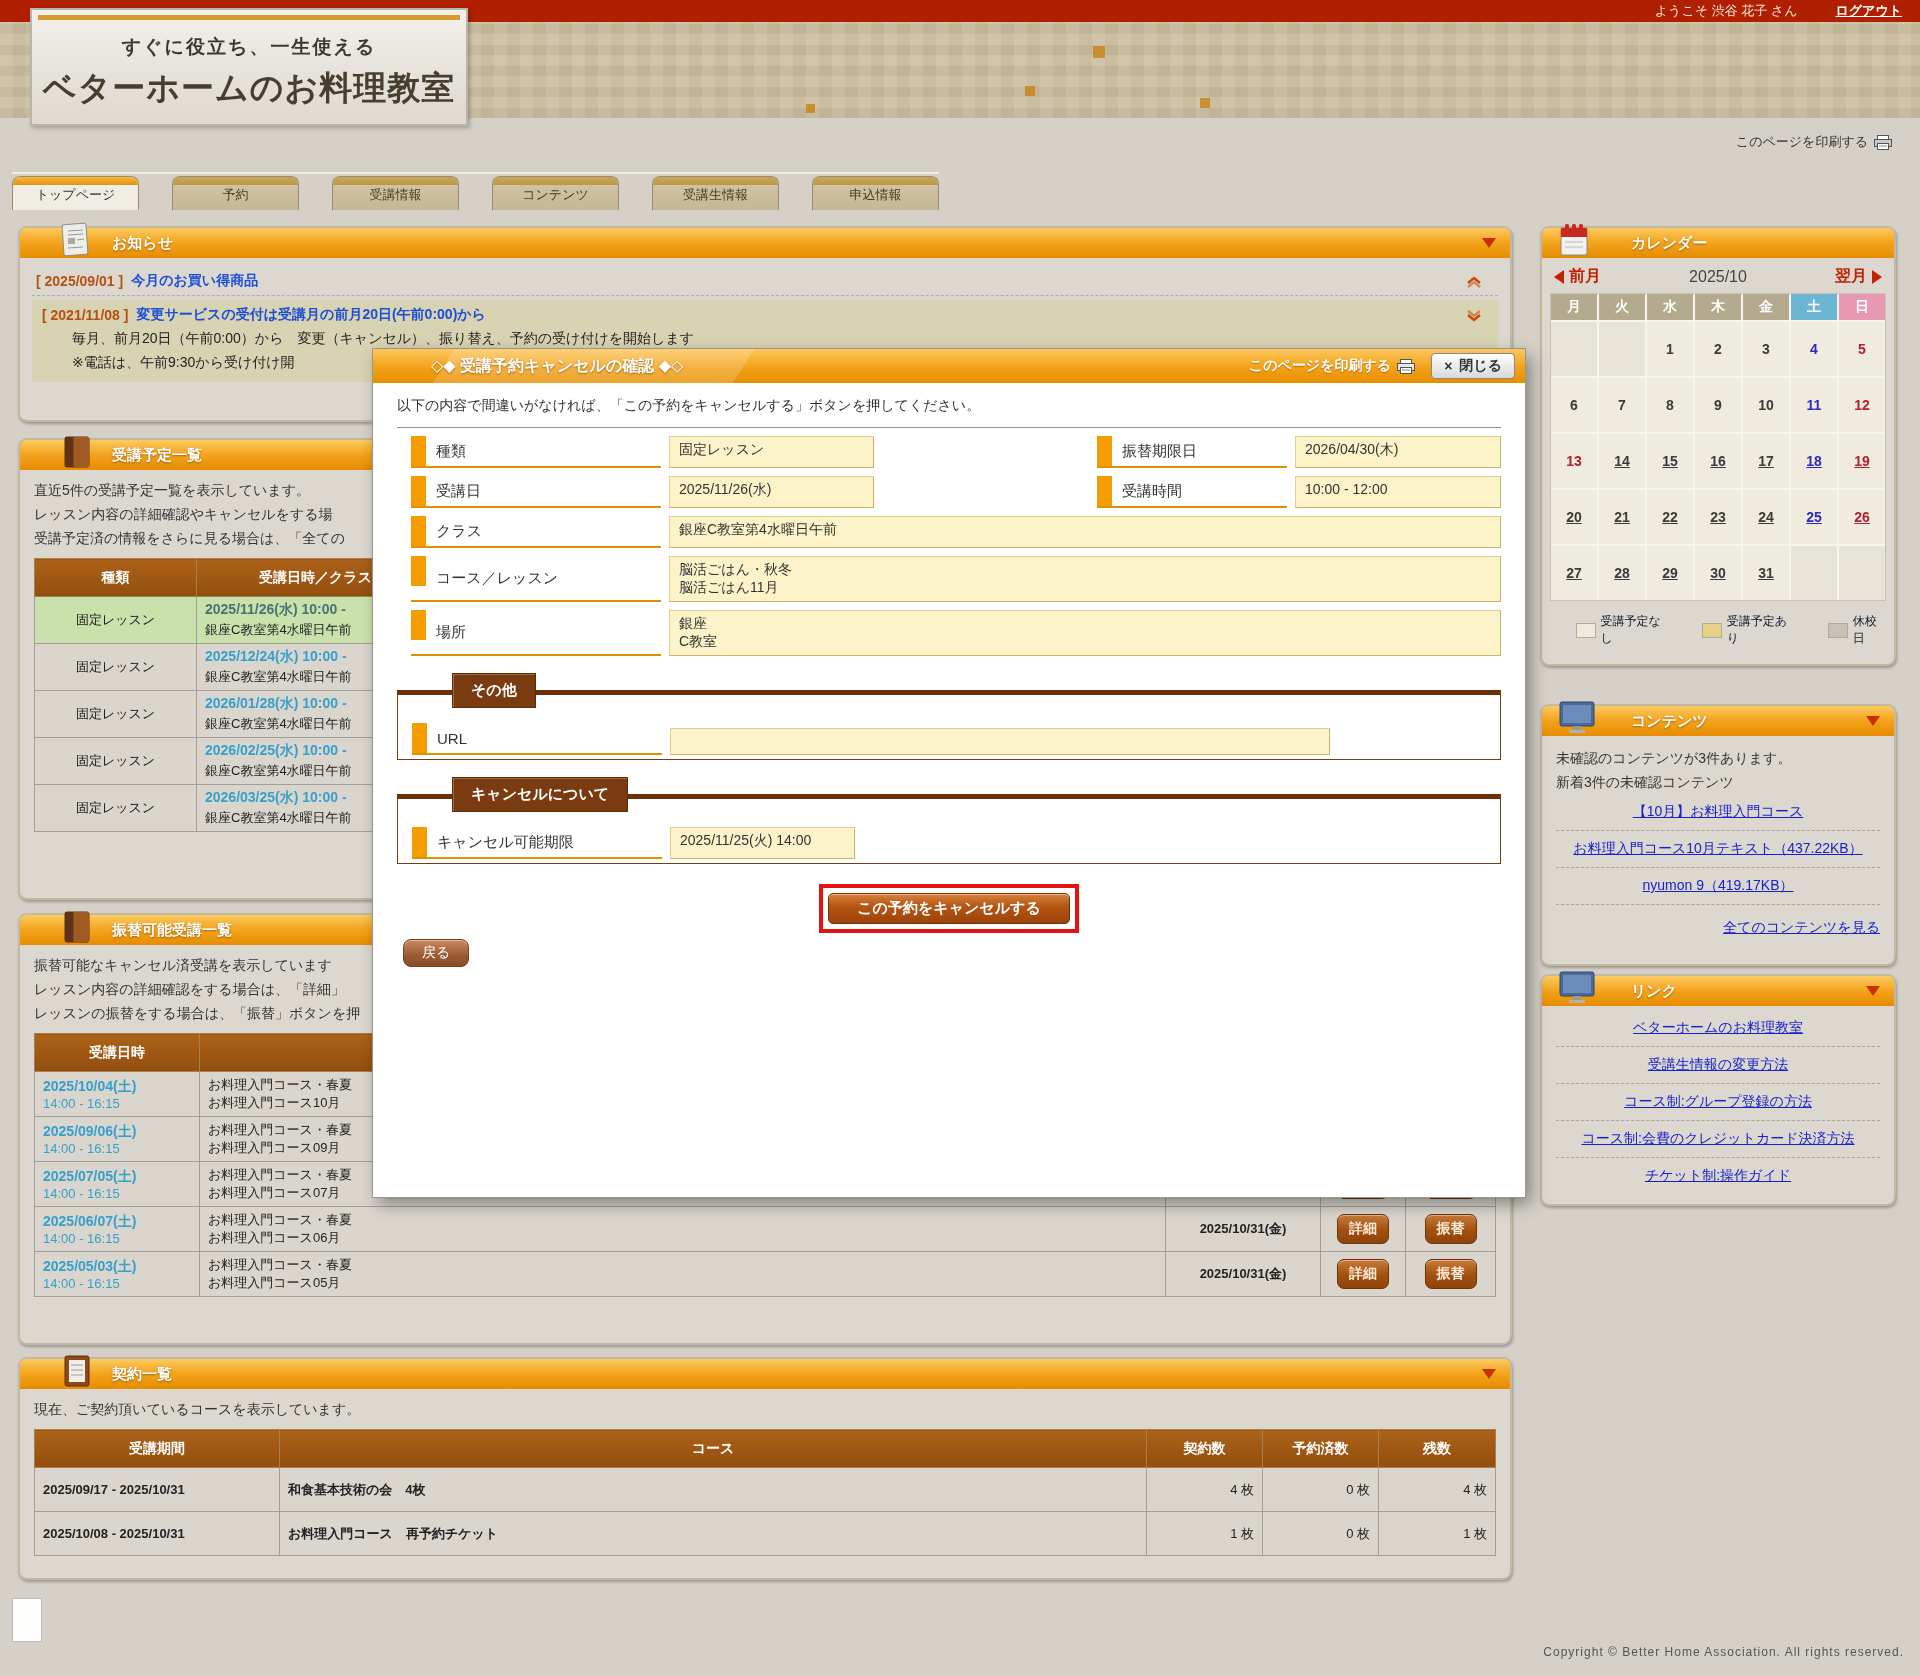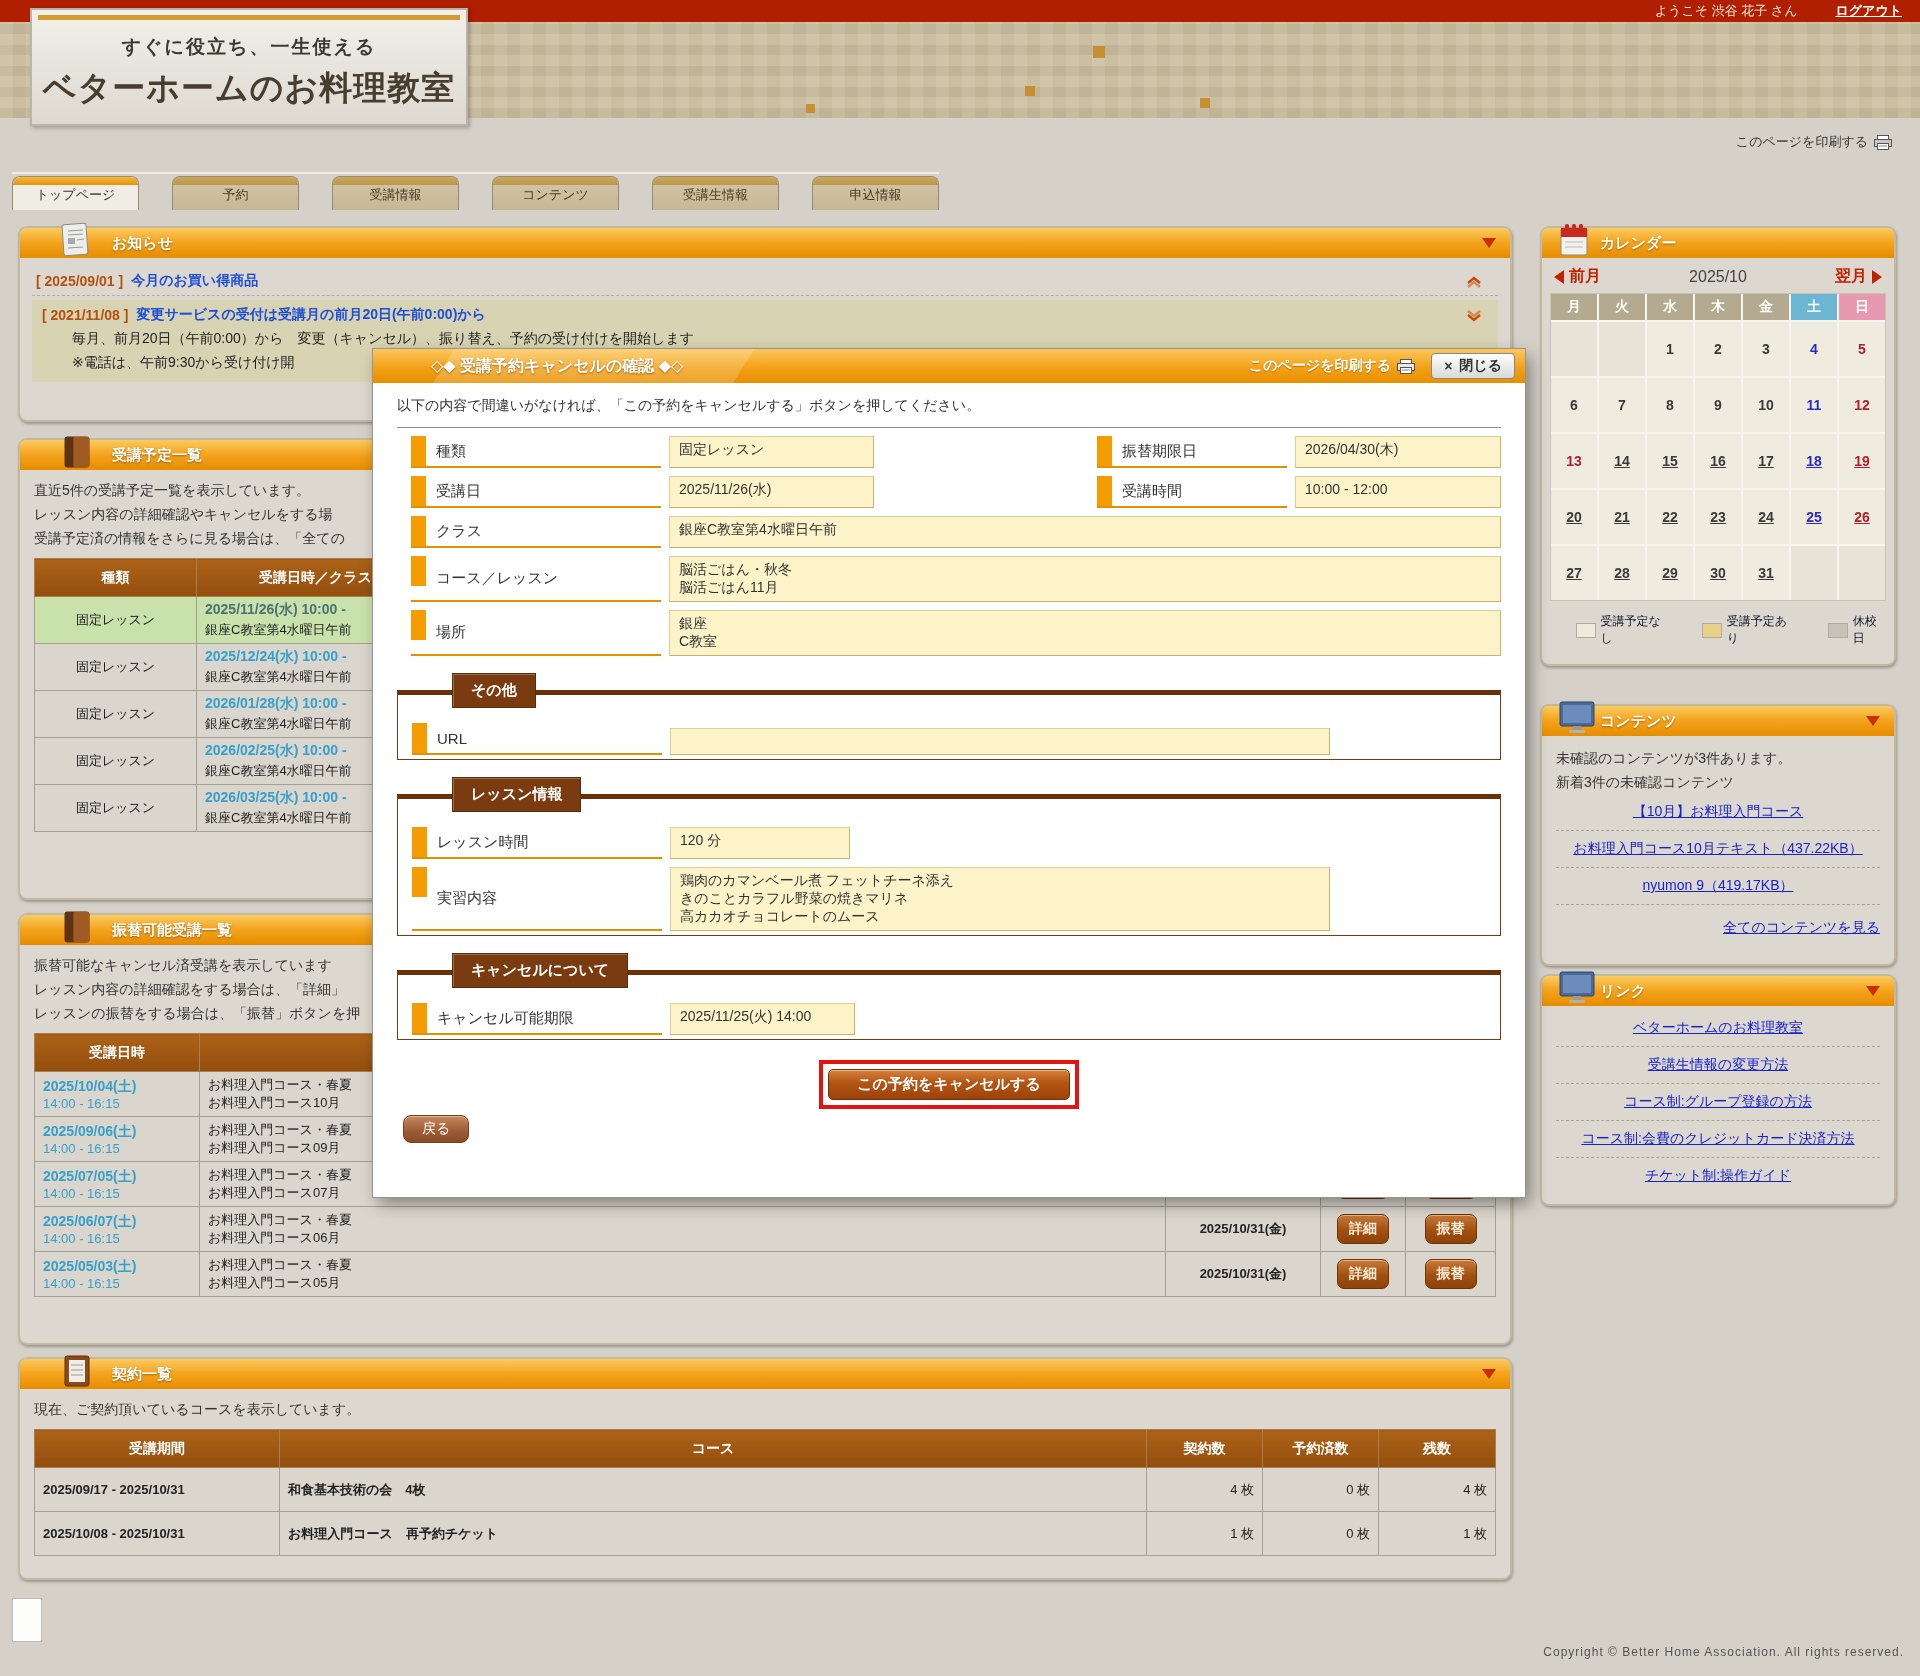--- a/index.html
+++ b/index.html
@@ -34,21 +34,21 @@
     font-size:13px; color:#4A3A20; cursor:pointer; overflow:hidden; }
   .tab::before { content:""; position:absolute; left:0; top:0; right:0; height:8px; background:linear-gradient(#CBA75C,#BB974C); border-radius:7px 7px 0 0; }
   .tab.active { background:#F0EDE5; color:#333; }
   .tab.active::before { background:linear-gradient(#F4B83E,#E69212); }
 
   
   .box { position:absolute; background:#DCD8D0; border:2px solid #C3B99F; border-radius:9px; box-shadow:1px 2px 3px rgba(0,0,0,.28); }
   .box-header { position:relative; height:30px; border-radius:6px 6px 0 0; background:linear-gradient(#FBCB60,#F4A41E 48%,#E68C00);
     display:flex; align-items:center; color:#fff; font-weight:bold; font-size:15px; text-shadow:0 1px 2px rgba(120,60,0,.65); }
   .box-header .ttl { padding-left:92px; }
-  .sidebar .box-header .ttl { padding-left:58px; }
+  .sidebar .box-header .ttl { padding-left:89px; }
   .tri-down { position:absolute; right:14px; top:10px; width:0; height:0; border-left:7px solid transparent; border-right:7px solid transparent; border-top:10px solid #C83000; cursor:pointer; }
   .hdr-icon { position:absolute; left:40px; top:-6px; }
   .sidebar .hdr-icon { left:16px; }
 
   
   .news-body { padding:8px 12px 10px; }
   .news-row { position:relative; display:flex; align-items:center; gap:8px; height:30px; border-bottom:1px dashed #B2AEA2; padding:0 4px; }
   .news-date { color:#B5500F; font-weight:bold; font-size:14px; }
   .news-title { color:#1d4ed8; font-weight:bold; font-size:14px; }
   .news-block { position:relative; margin-top:4px; background:#D8D3B2; padding:6px 10px 10px; }
@@ -671,39 +671,20 @@
         <span class="tag">その他</span>
         <div class="frow" style="margin-left:2px;align-items:flex-end;">
           <span class="lblk w250">
               <span class="sq"></span>
               <span class="lt">URL</span>
             </span>
           <span class="vbox v660"></span>
         </div>
       </div>
 
-      <div class="fieldset">
-        <span class="tag">レッスン情報</span>
-        <div class="frow" style="margin-left:2px;">
-          <span class="lblk w250">
-              <span class="sq"></span>
-              <span class="lt">レッスン時間</span>
-            </span>
-          <span class="vbox v180">120 分</span>
-        </div>
-        <div class="frow" style="margin-left:2px;">
-          <span class="lblk w250">
-              <span class="sq"></span>
-              <span class="lt">実習内容</span>
-            </span>
-          <span class="vbox v660 pre">鶏肉のカマンベール煮 フェットチーネ添え
-きのことカラフル野菜の焼きマリネ
-高カカオチョコレートのムース</span>
-        </div>
-      </div>
 
       <div class="fieldset">
         <span class="tag">キャンセルについて</span>
         <div class="frow" style="margin-left:2px;">
           <span class="lblk w250">
               <span class="sq"></span>
               <span class="lt">キャンセル可能期限</span>
             </span>
           <span class="vbox v185">2025/11/25(火) 14:00</span>
         </div>

